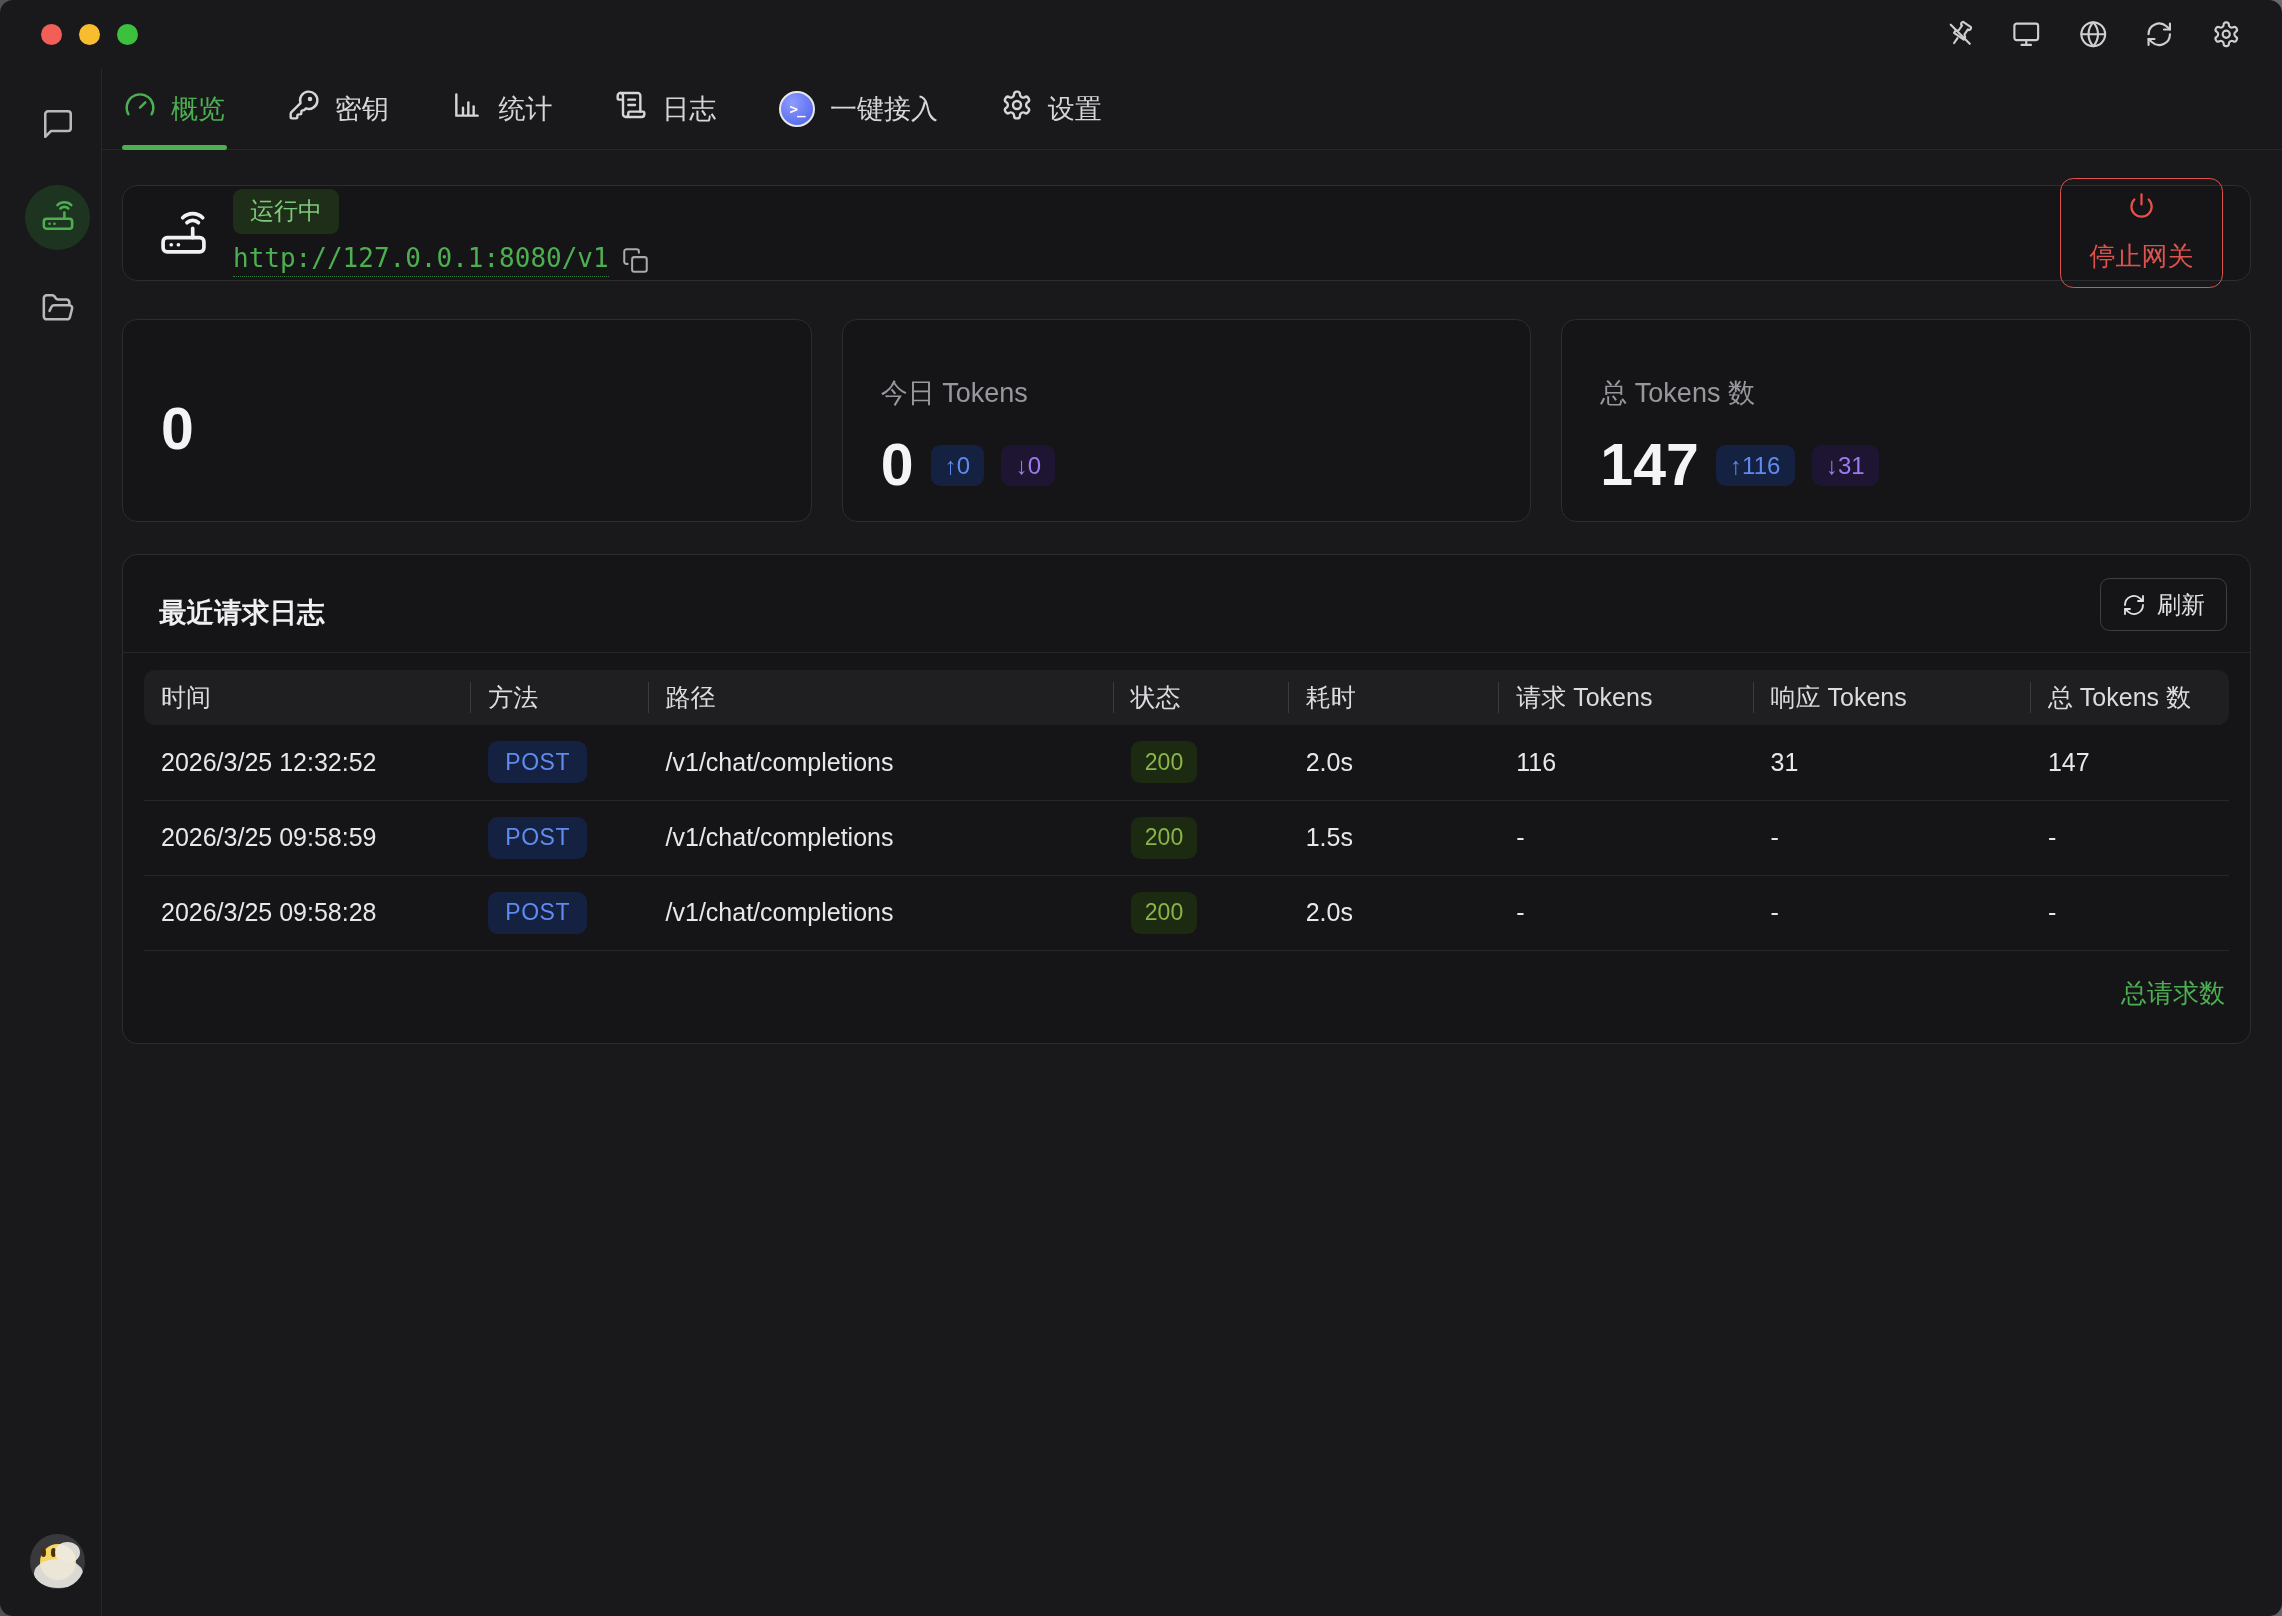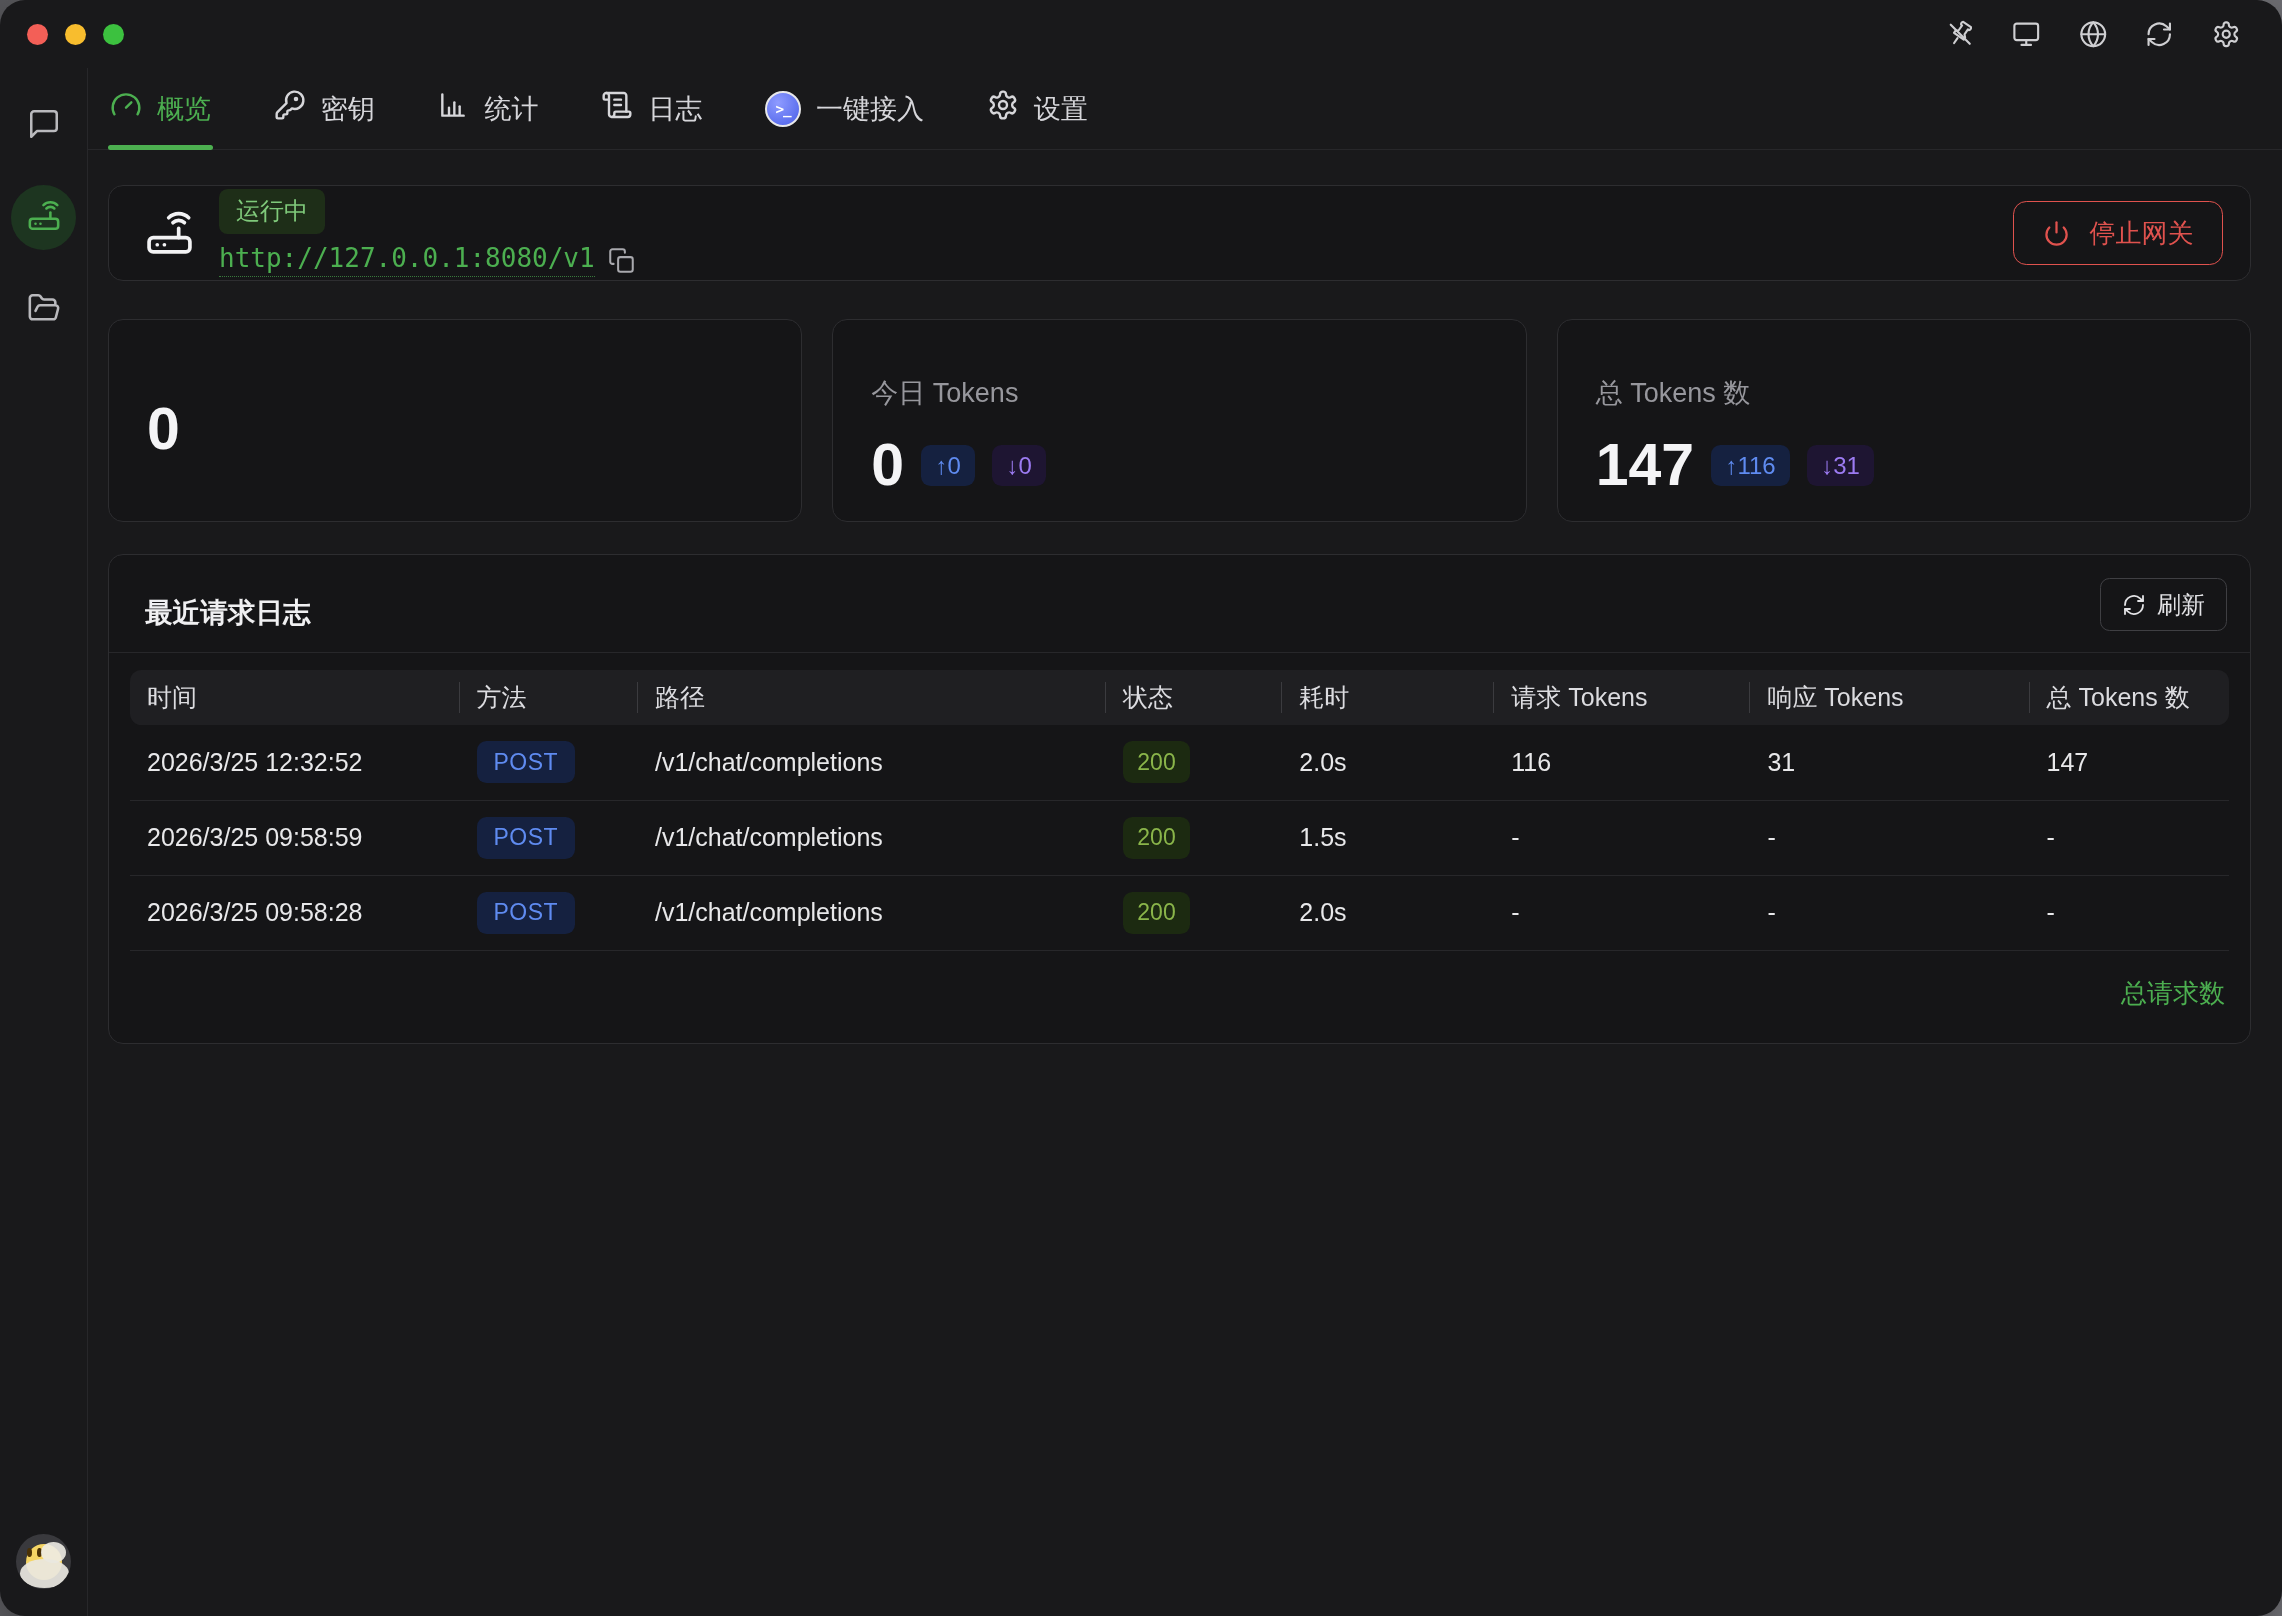--- a/index.html
+++ b/index.html
@@ -11,22 +11,22 @@
     --win-bg:#19191b; --card-bg:#151517; --line:#2d2d30; --line-soft:#27272a;
     --txt:#ececee; --txt-dim:#97979d; --icon:#cfcfd2;
   }
   *{margin:0;padding:0;box-sizing:border-box;}
   html,body{width:2283px;height:1617px;}
   body{
     background:linear-gradient(135deg,#59595d,#828288);
     font-family:"Liberation Sans","DejaVu Sans",sans-serif;
     color:var(--txt); overflow:hidden;
   }
-  .window{position:absolute;inset:0;background:var(--win-bg);border-radius:25px;
-    box-shadow:0 28.5px 76px rgba(0,0,0,.55);overflow:hidden;display:flex;flex-direction:column;}
+  .window{position:absolute;inset:0;background:var(--win-bg);border-radius:13px;
+    box-shadow:0 28.5px 76px rgba(0,0,0,.55);overflow:hidden;display:flex;flex-direction:column;padding-left:14px;}
   
   .titlebar{height:68px;flex:0 0 68px;display:flex;align-items:center;padding:0 42px 0 27px;}
   .lights{display:flex;gap:17px;align-items:center;}
   .light{width:21px;height:21px;border-radius:50%;}
   .light.red{background:#f35f57;} .light.yellow{background:#f8bd2e;} .light.green{background:#3cc13f;}
   .tb-icons{margin-left:auto;display:flex;gap:38px;align-items:center;}
   .tb-icons .ibtn{width:28.5px;height:28.5px;color:var(--icon);cursor:pointer;}
   .ibtn svg{width:100%;height:100%;display:block;}
   
   .app{flex:1;display:flex;min-height:0;}
@@ -60,21 +60,21 @@
   .status-info{display:flex;flex-direction:column;gap:9.5px;}
   .run-badge{align-self:flex-start;background:var(--green-badge-bg);color:var(--green-soft);
     font-size:24px;padding:6.7px 17px;border-radius:8.6px;}
   .gw-url{font-family:"DejaVu Sans Mono","Liberation Mono",monospace;font-size:26px;color:var(--green);
     display:flex;align-items:center;gap:13.3px;cursor:pointer;}
   .gw-url .url-text{border-bottom:1.9px dotted rgba(76,175,80,.65);padding-bottom:2.9px;}
   .copy-btn{color:#a9a9ae;width:27px;height:27px;cursor:pointer;}
   .copy-btn svg{width:100%;height:100%;}
   .stop-btn{margin-left:auto;display:flex;align-items:center;gap:20px;color:var(--red);
     border:1.9px solid var(--red);border-radius:13.3px;background:transparent;
-    font-size:26px;padding:13.3px 28.5px;cursor:pointer;font-family:inherit;}
+    font-size:26px;padding:13.3px 28.5px;cursor:pointer;font-family:inherit;flex-direction:column;}
   .stop-btn svg{width:27px;height:27px;}
   
   .stats-row{display:flex;gap:30px;margin-top:38px;}
   .stat-card{flex:1;height:203px;padding:55px 38px 0;}
   .stat-label{font-size:27px;color:var(--txt-dim);}
   .stat-value-row{margin-top:25px;display:flex;align-items:center;gap:17px;}
   .stat-value{font-size:59px;font-weight:600;color:#f4f4f6;line-height:1;}
   .mini-badge{font-size:24px;padding:8.6px 14.3px;border-radius:9.5px;line-height:1;}
   .mini-badge.up{background:var(--blue-bg);color:var(--blue-txt);}
   .mini-badge.down{background:var(--purple-bg);color:var(--purple-txt);}

